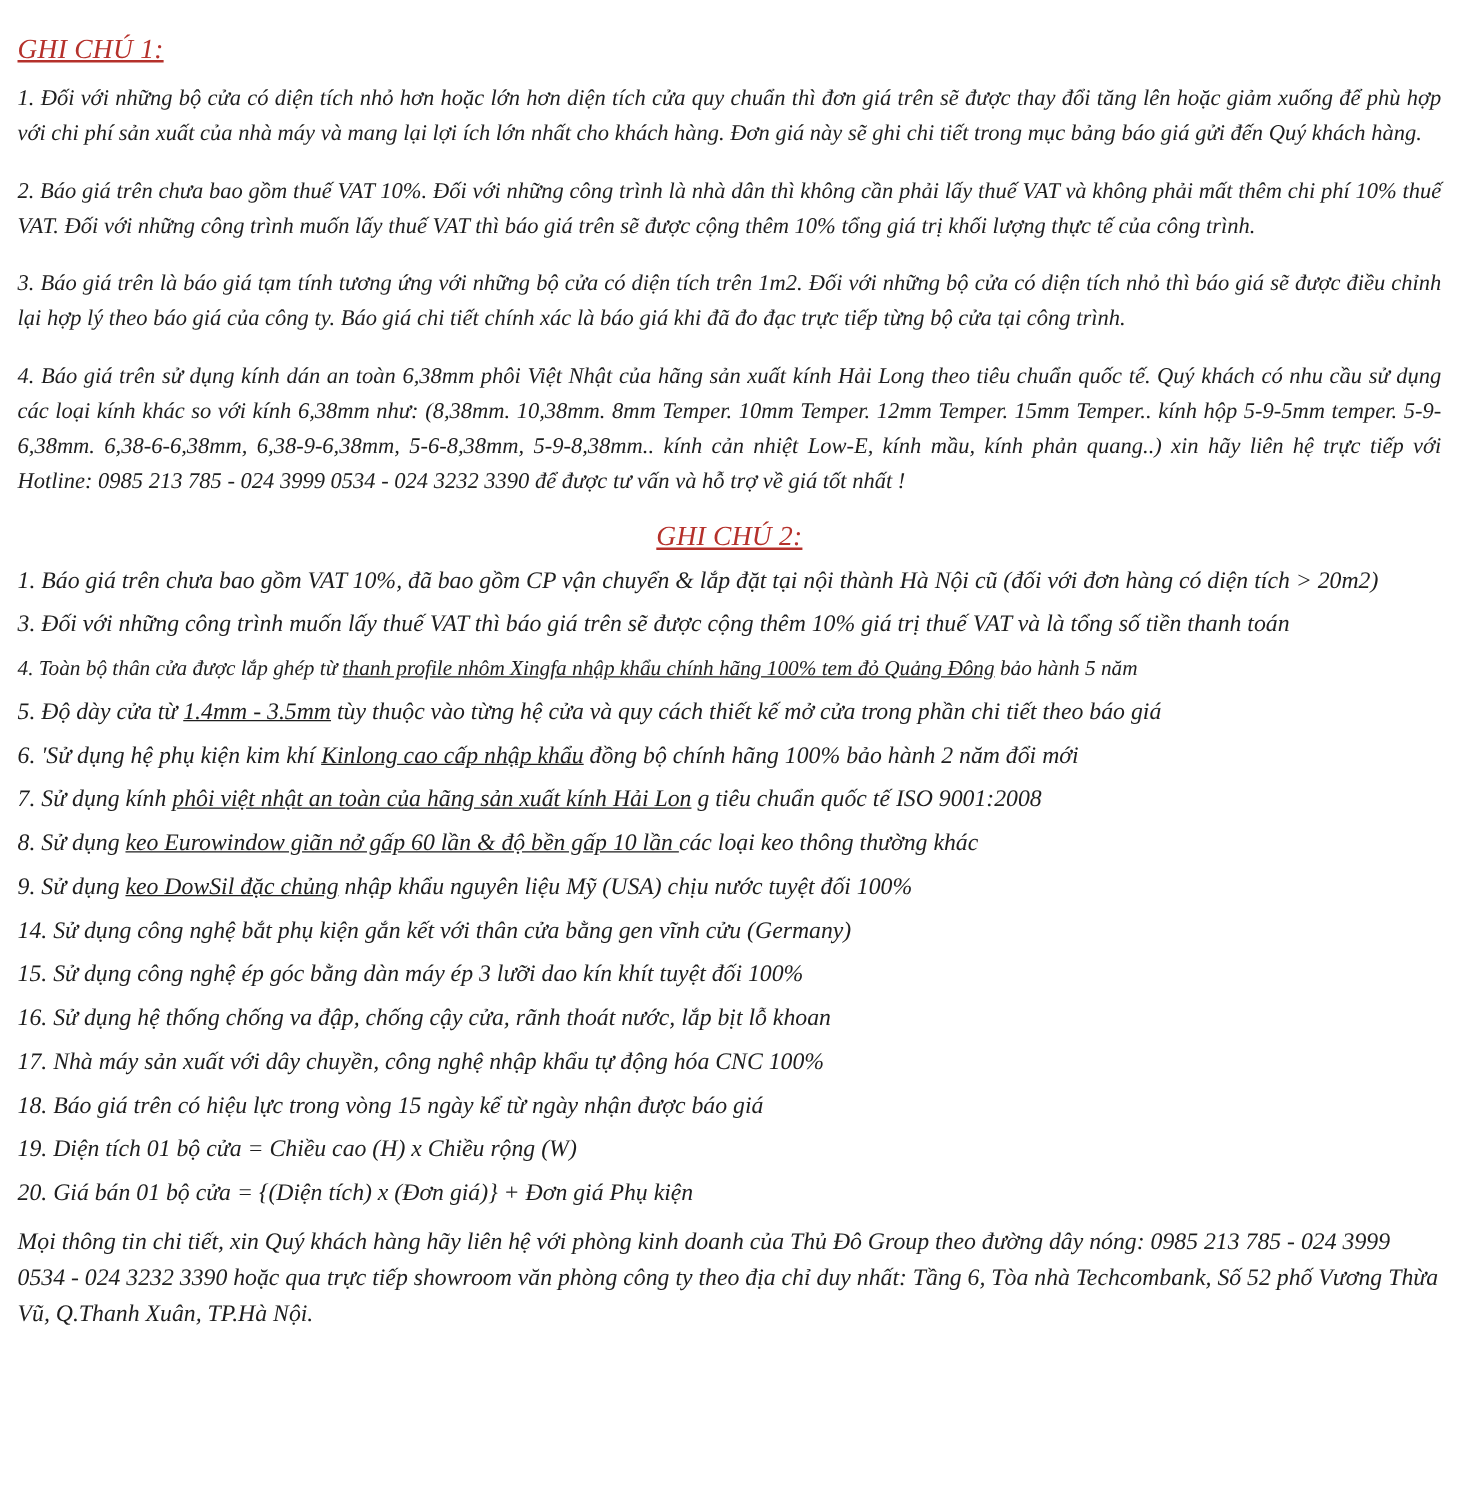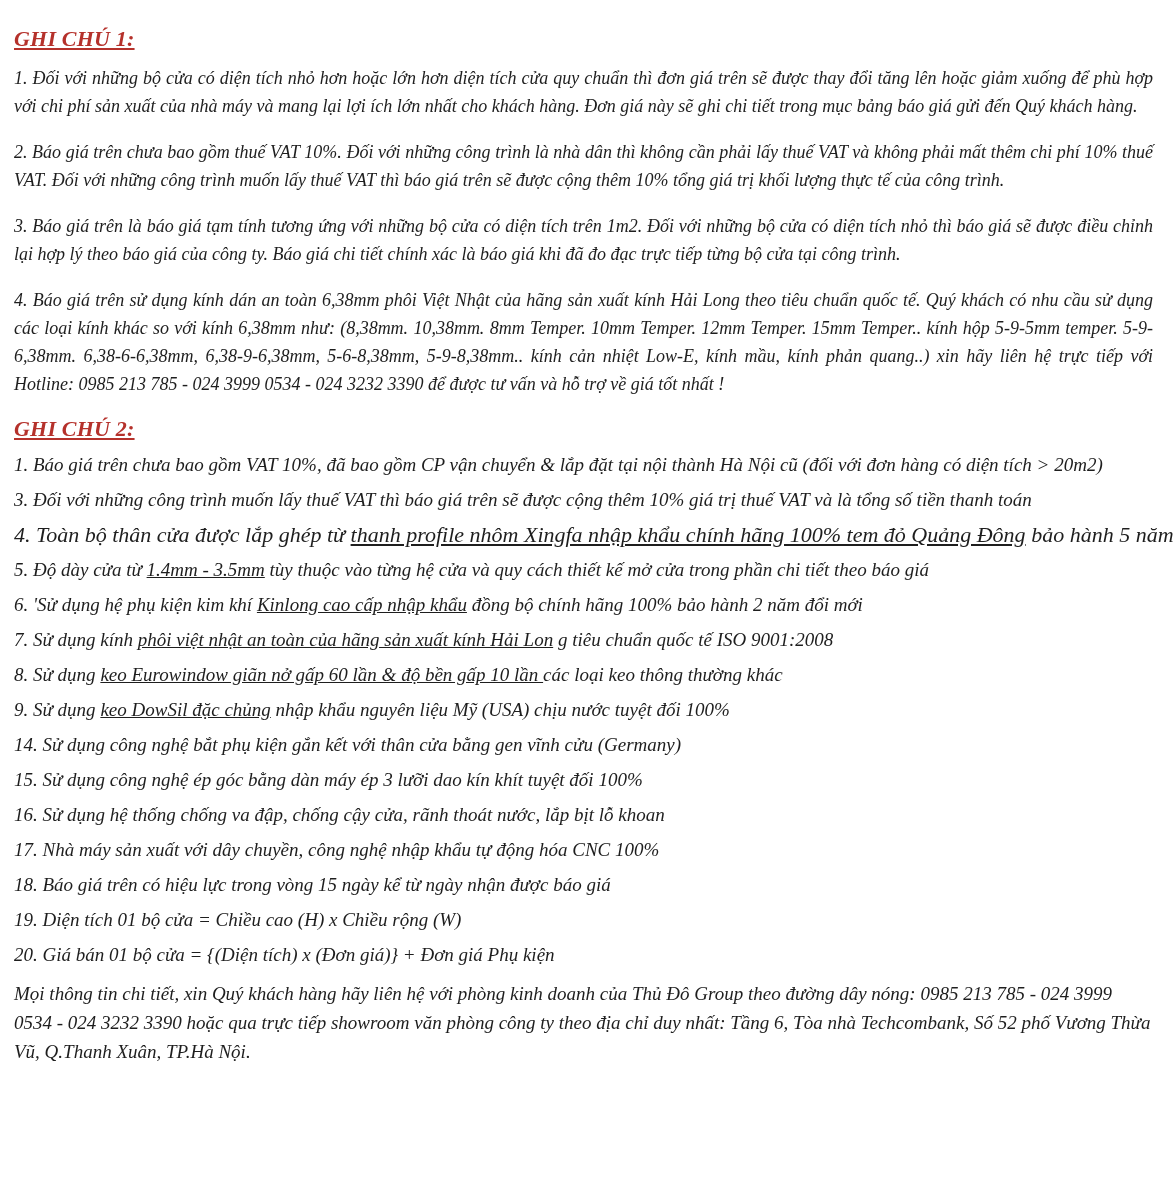--- a/index.html
+++ b/index.html
@@ -5,39 +5,39 @@
   html,body{margin:0;padding:0;background:#ffffff;}
   .page{
     width:1175px;height:1200px;box-sizing:border-box;
     background:#ffffff;overflow:hidden;
     padding:26px 22px 0 14px;
     font-family:"Liberation Serif","DejaVu Serif",serif;
     font-style:italic;
     color:#1e1e1e;
   }
   .section-heading{
-    font-size:22px;font-weight:bold;font-style:italic;
+    font-size:22px;font-weight:normal;font-style:italic;
     color:#b5312b;
     text-decoration:underline;
     margin:0 0 12px 0;
     letter-spacing:0.2px;
   }
-  .section-heading.second{margin-top:10px;}
+  .section-heading.second{margin-top:10px;text-align:center;}
   .para{
     font-size:18px;line-height:28px;
     margin:0 0 18px 0;
     text-align:justify;
   }
   .items{margin:2px 0 0 0;}
   .item{
     font-size:19px;line-height:22px;
     margin:0 0 13px 0;
     white-space:nowrap;
   }
-  .item.small{font-size:22px;}
+  .item.small{font-size:17px;}
   .item .u{text-decoration:underline;}
   .footer-note{
     font-size:19px;line-height:29px;
     margin:4px 0 0 0;
     text-align:left;
   }
 </style>
 </head>
 <body>
 

